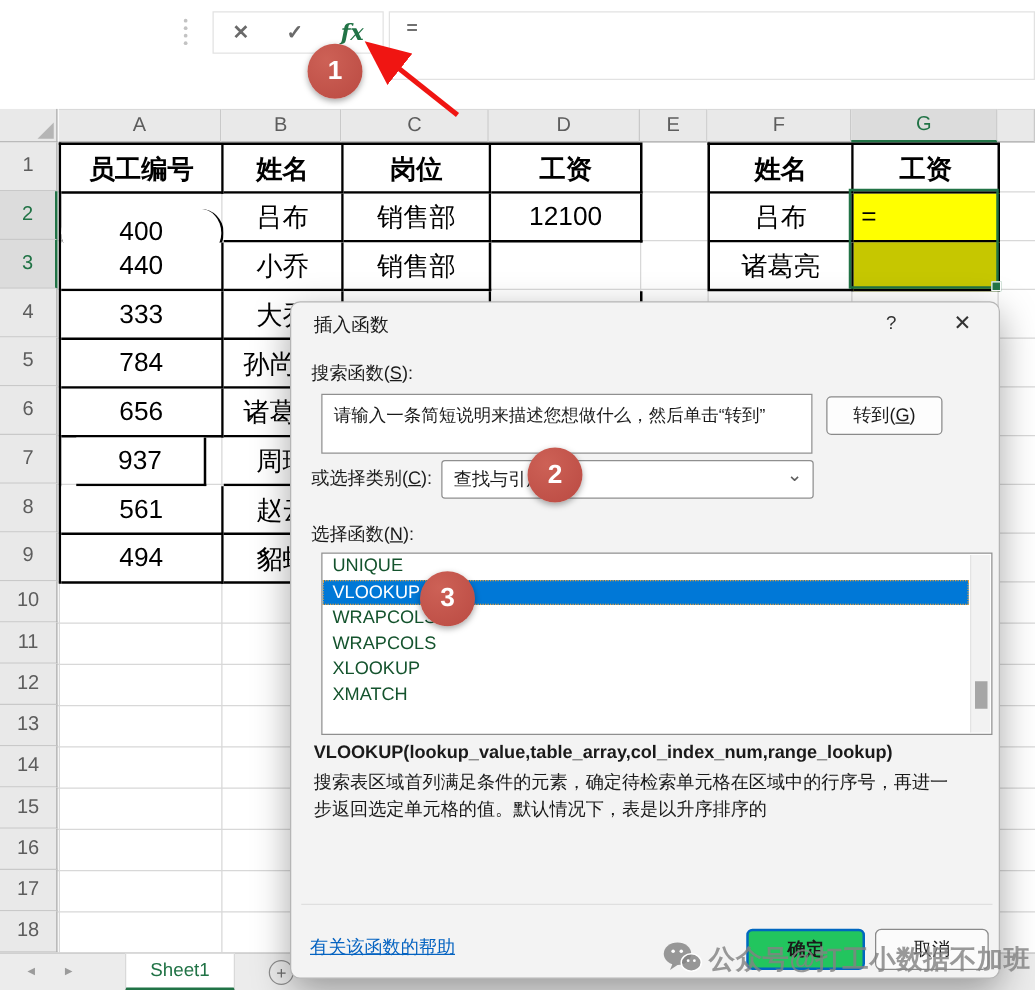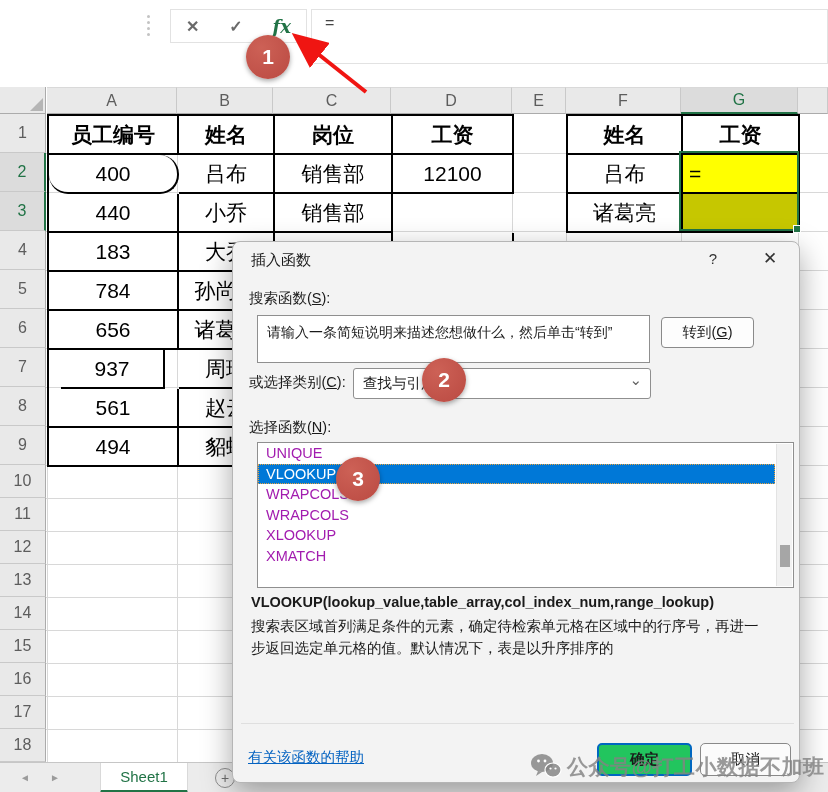--- a/index.html
+++ b/index.html
@@ -76,21 +76,21 @@
     border:1px solid #8F8F8F; font-size:14px; padding:7px 9px; line-height:19px; overflow:hidden; }
   #dlg-go-btn { position:absolute; left:428px; top:75px; width:93px; height:31px; background:#FDFDFD;
     border:1px solid #8A8A8A; border-radius:4px; display:flex; align-items:center; justify-content:center; }
   #dlg-cat-label { left:16px; top:131px; }
   #dlg-cat-dd { position:absolute; left:120px; top:126px; width:298px; height:31px; background:#fff;
     border:1px solid #8F8F8F; border-radius:3px; display:flex; align-items:center; padding-left:9px; }
   #dlg-cat-dd .chev { position:absolute; right:8px; top:2px; color:#5E5E5E; font-size:15px; }
   #dlg-select-label { left:16px; top:176px; }
   #fn-list { position:absolute; left:24px; top:200px; width:537px; height:146px; background:#fff;
     border:1px solid #8F8F8F; overflow:hidden; }
-  .fn-item { height:20.5px; line-height:20.5px; padding-left:8px; font-size:14.5px; color:#a21caf;
+  .fn-item { height:20.5px; line-height:20.5px; padding-left:8px; font-size:14.5px; color:#14532d;
     width:calc(100% - 18px); }
   .fn-item.selected { background:#0078D7; color:#fff; outline:1.5px dotted #E8A33D; outline-offset:-1.5px; }
   #fn-scrollbar { position:absolute; right:1px; top:1px; width:16px; height:142px; background:#F2F2F2;
     border-left:1px solid #E3E3E3; }
   #fn-thumb { position:absolute; left:3px; top:101px; width:10px; height:22px; background:#A6A6A6; }
   #dlg-signature { position:absolute; left:18px; top:352px; font-weight:bold; }
   #dlg-desc { position:absolute; left:18px; top:374px; width:516px; line-height:21.5px; }
   #dlg-sep { position:absolute; left:8px; top:481px; width:553px; height:1px; background:#DFDFDF; }
   #dlg-help-link { position:absolute; left:15px; top:506px; color:#0563C1; text-decoration:underline; }
   #dlg-ok { position:absolute; left:364px; top:501px; width:95px; height:33px; background:#22c55e;
@@ -187,28 +187,28 @@
     <div class="rhead" style="top: 510px; height: 33px;">14</div>
     <div class="rhead" style="top: 543px; height: 33px;">15</div>
     <div class="rhead" style="top: 576px; height: 33px;">16</div>
     <div class="rhead" style="top: 609px; height: 33px;">17</div>
     <div class="rhead" style="top: 642px; height: 33px;">18</div>
     <div class="tbl" style="left: 47px; top: 27px; width: 467px; height: 353px;">
       <div class="cell hdr" style="left: 0px; top: 0px; width: 130px; height: 39px;">员工编号</div>
       <div class="cell hdr" style="left: 130px; top: 0px; width: 96px; height: 39px;">姓名</div>
       <div class="cell hdr" style="left: 226px; top: 0px; width: 118px; height: 39px;">岗位</div>
       <div class="cell hdr" style="left: 344px; top: 0px; width: 121px; height: 39px;">工资</div>
-      <div class="cell" style="left: 0px; top: 39px; width: 130px; height: 39px; border-radius: 19px;">400</div>
+      <div class="cell" style="left: 0px; top: 51px; width: 130px; height: 39px; border-radius: 19px;">400</div>
       <div class="cell" style="left: 130px; top: 39px; width: 96px; height: 39px;">吕布</div>
       <div class="cell" style="left: 226px; top: 39px; width: 118px; height: 39px;">销售部</div>
       <div class="cell" style="left: 344px; top: 39px; width: 121px; height: 39px;">12100</div>
       <div class="cell" style="left: 0px; top: 78px; width: 130px; height: 39px;">440</div>
       <div class="cell" style="left: 130px; top: 78px; width: 96px; height: 39px;">小乔</div>
       <div class="cell" style="left: 226px; top: 78px; width: 118px; height: 39px;">销售部</div>
-      <div class="cell" style="left: 0px; top: 117px; width: 130px; height: 39px;">183</div>
+      <div class="cell" style="left: 0px; top: 117px; width: 130px; height: 39px;">333</div>
       <div class="cell" style="left: 130px; top: 117px; width: 96px; height: 39px;">大乔</div>
       <div class="cell" style="left: 226px; top: 117px; width: 118px; height: 39px;"></div>
       <div class="cell" style="left: 344px; top: 117px; width: 121px; height: 39px;"></div>
       <div class="cell" style="left: 0px; top: 156px; width: 130px; height: 39px;">784</div>
       <div class="cell" style="left: 130px; top: 156px; width: 96px; height: 39px;">孙尚香</div>
       <div class="cell" style="left: 226px; top: 156px; width: 118px; height: 39px;"></div>
       <div class="cell" style="left: 344px; top: 156px; width: 121px; height: 39px;"></div>
       <div class="cell" style="left: 0px; top: 195px; width: 130px; height: 39px;">656</div>
       <div class="cell" style="left: 130px; top: 195px; width: 96px; height: 39px;">诸葛亮</div>
       <div class="cell" style="left: 226px; top: 195px; width: 118px; height: 39px;"></div>

